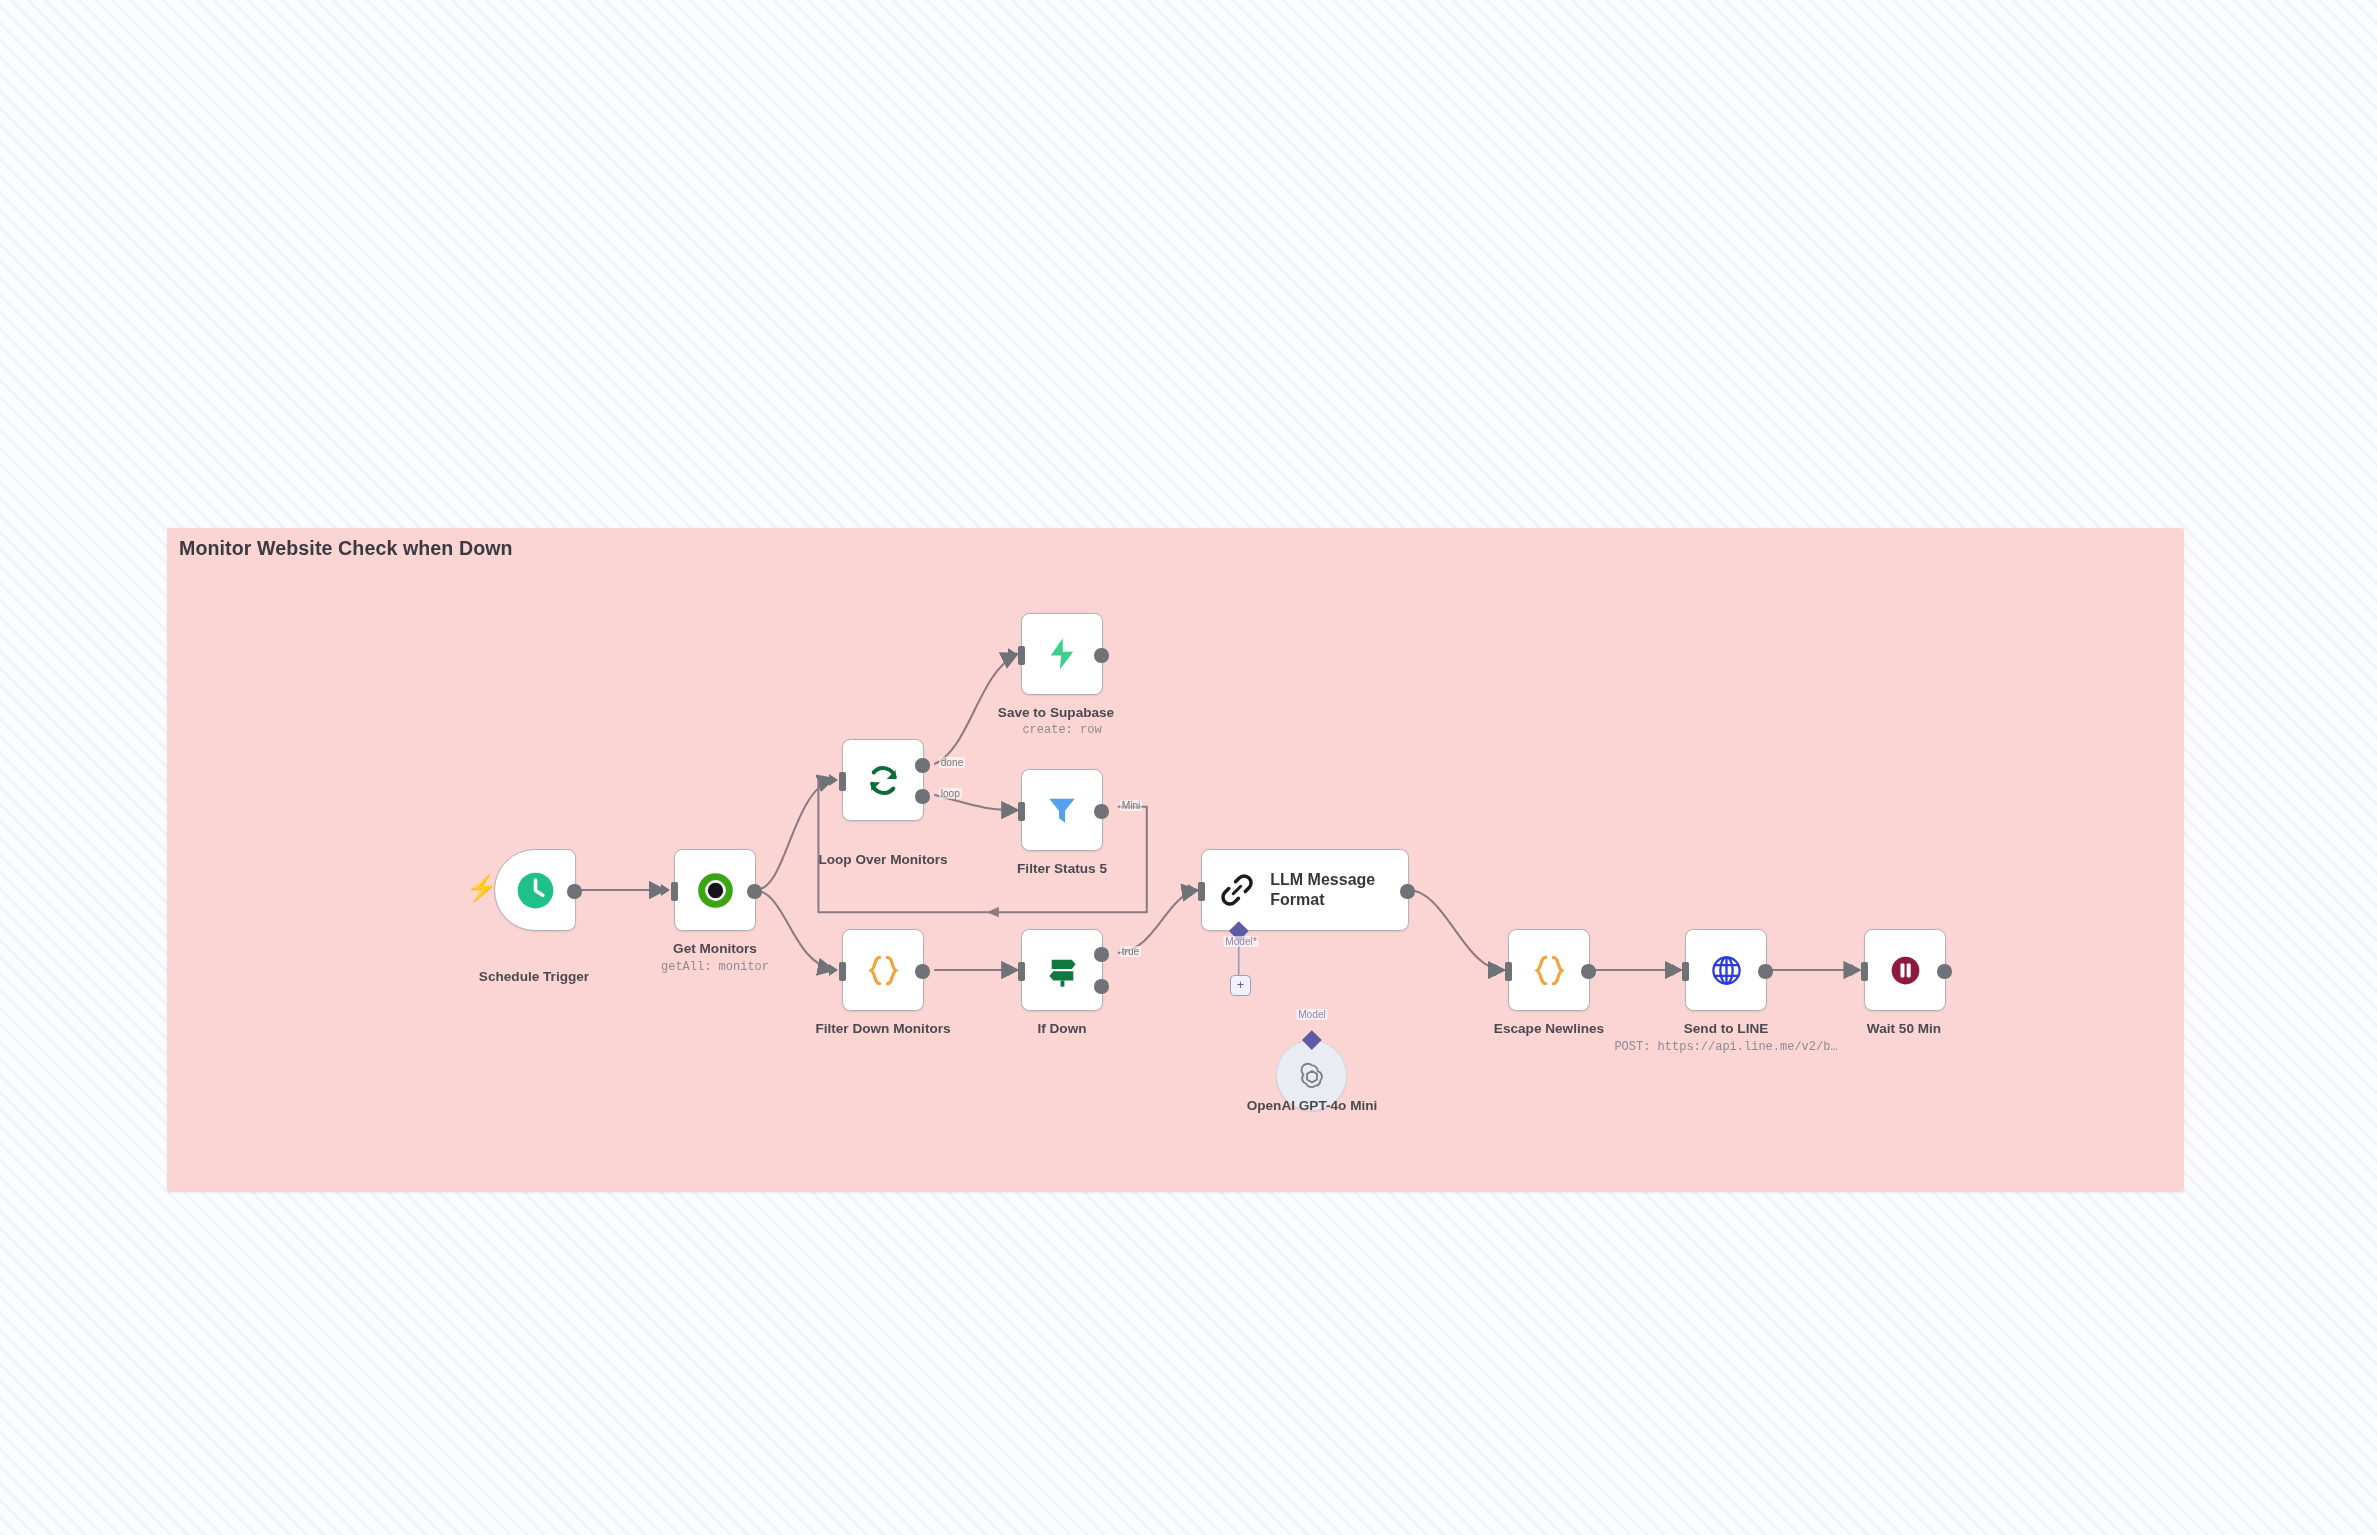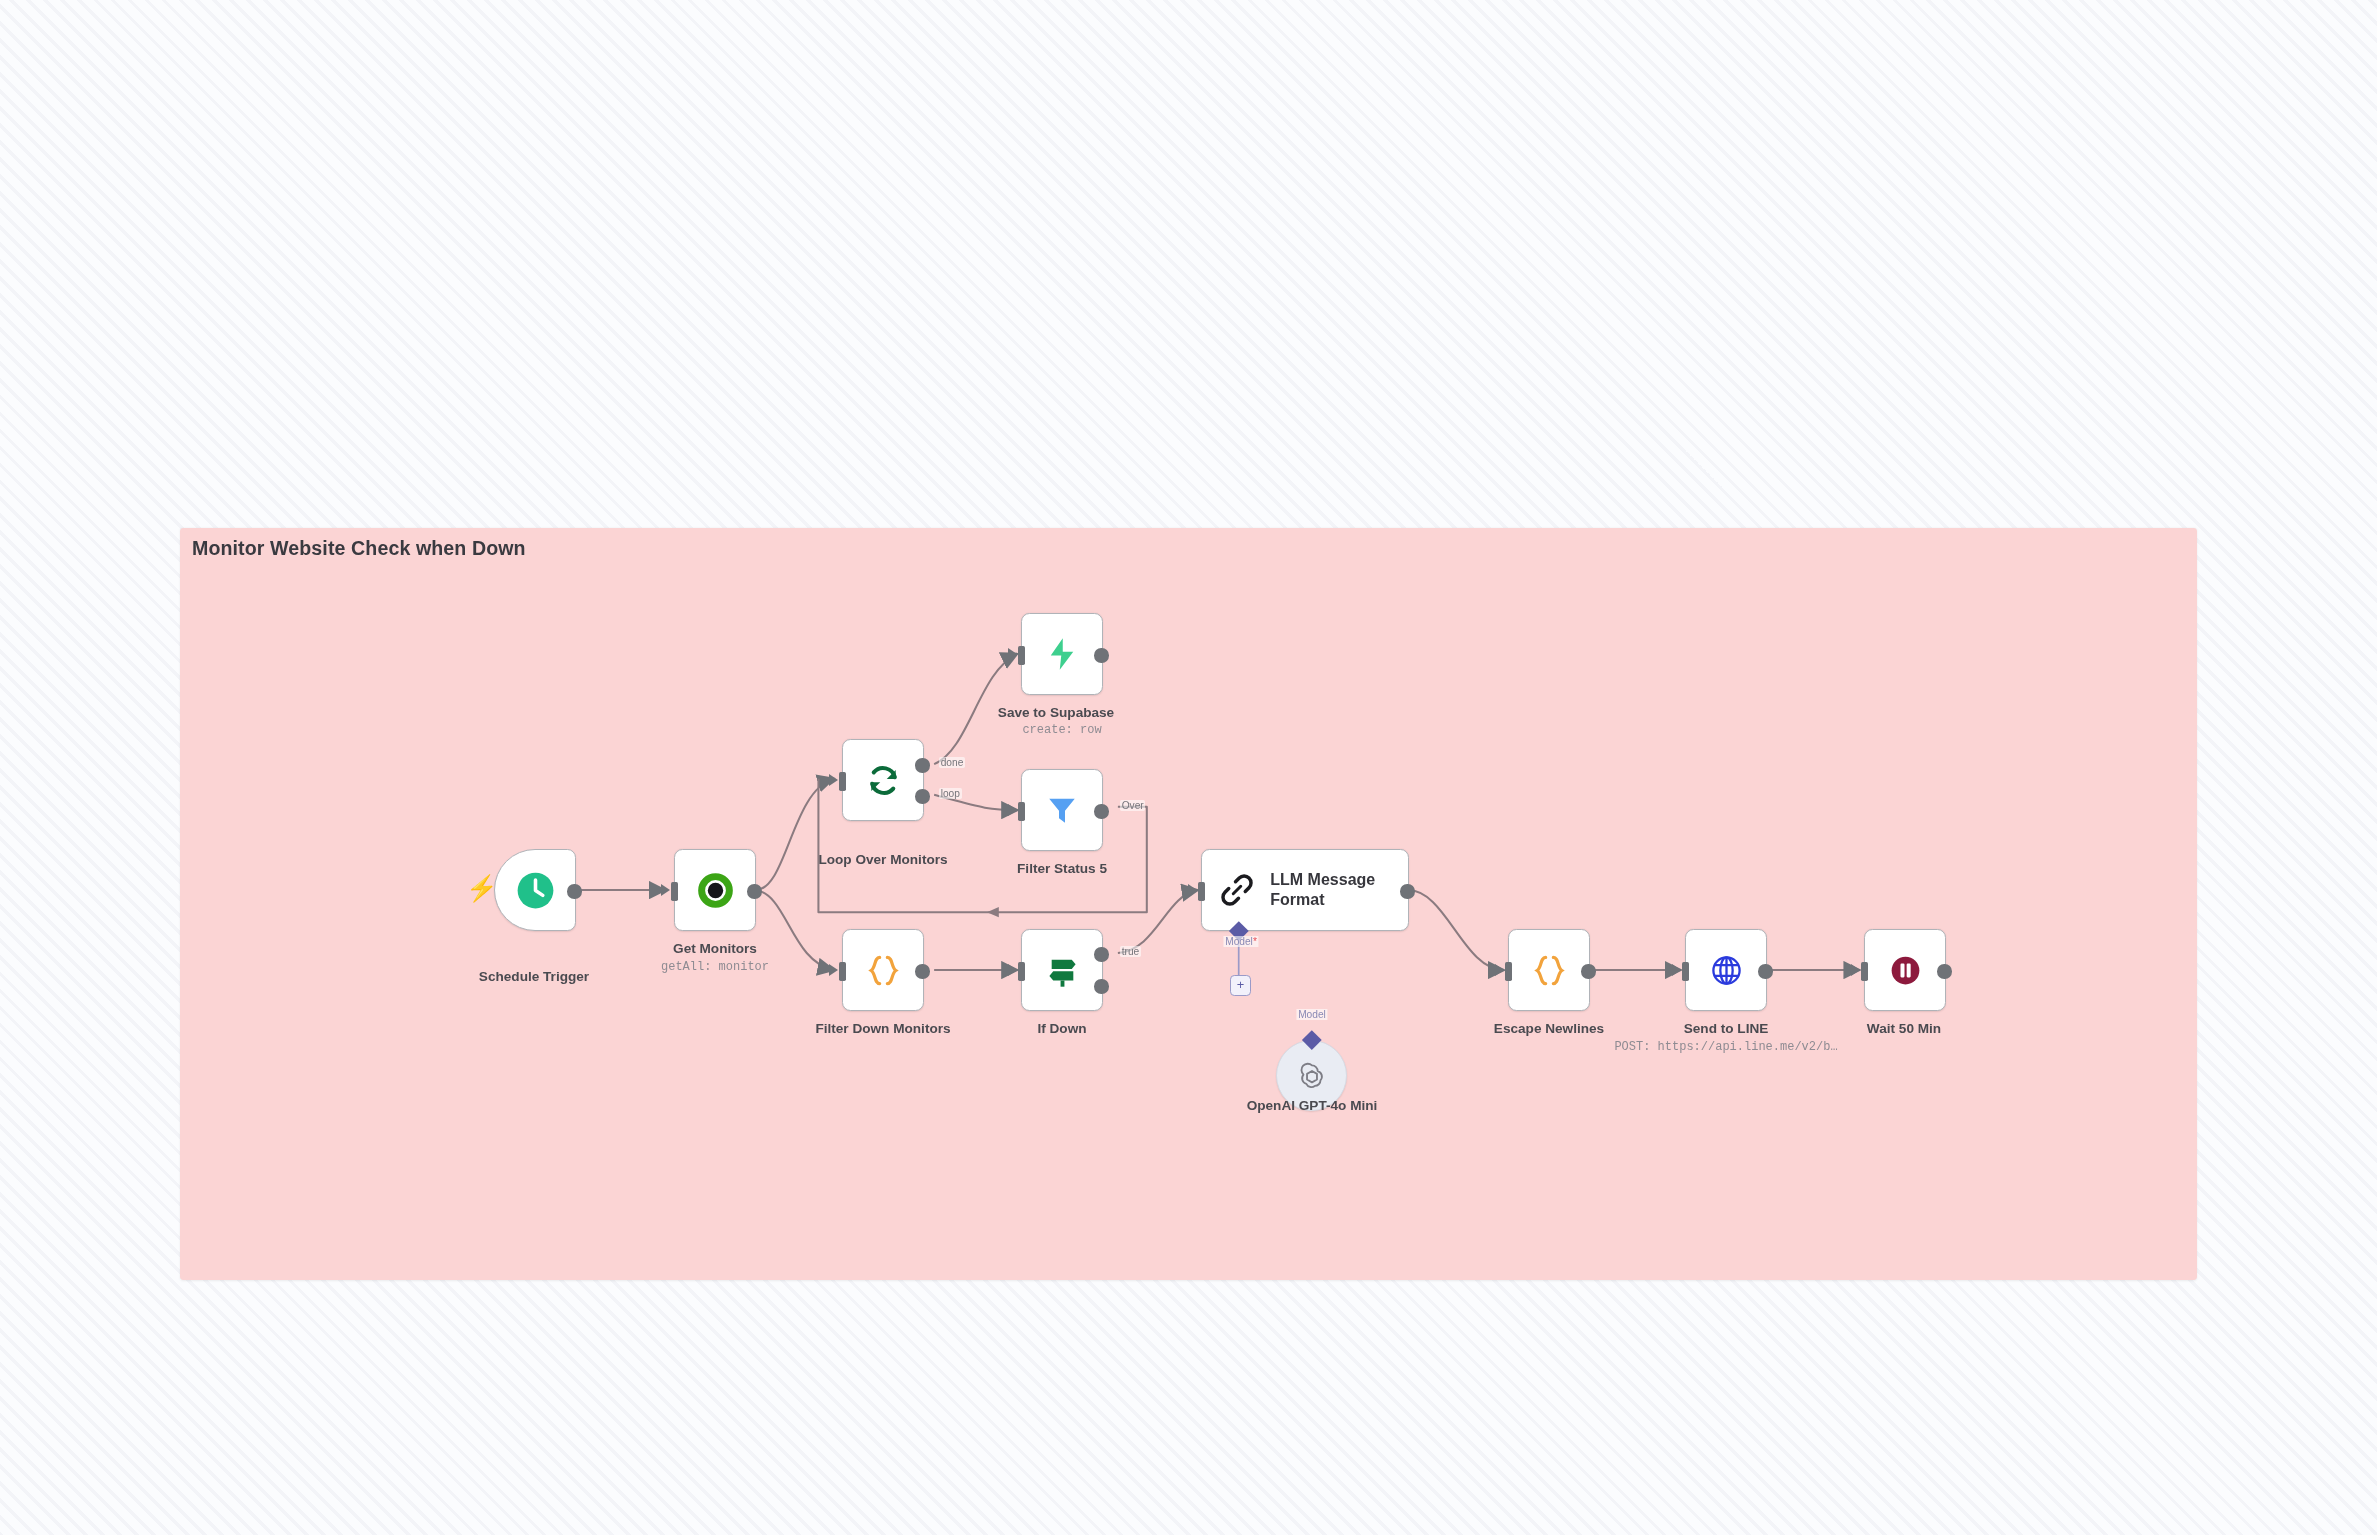--- a/index.html
+++ b/index.html
@@ -13,22 +13,22 @@
     background-image: repeating-linear-gradient(
       45deg,
       #f3f4f8 0px, #f3f4f8 3.4px,
       #fbfcfe 3.4px, #fbfcfe 12px
     );
   }
 
   
   #sticky-note {
     position: absolute;
-    left: 180px; top: 528px;
-    width: 2017px; height: 752px;
+    left: 167px; top: 528px;
+    width: 2017px; height: 664px;
     background: #fbd4d4;
     border-radius: 3.4px;
     box-shadow: 0 0.9px 2.6px rgba(0,0,0,.07);
   }
   #sticky-title {
     position: absolute;
     left: 12px; top: 8.5px;
     font-size: 19.6px;
     font-weight: bold;
     color: #3a3a40;
@@ -263,21 +263,21 @@
 
   <div class="node square" style="left:1021px; top:769px;">
     <span class="icon">
       <svg width="36" height="36" viewBox="0 0 48 48">
         <path d="M7 9 L41 9 L28 25 L28 41 L20 35 L20 25 z" fill="#56a0f2"></path>
       </svg>
     </span>
     <div class="port-in" style="left:-4.3px; top:31.5px;"></div>
     <div class="port" style="right:-6.8px; top:34px;"></div>
   </div>
-  <div class="port-label" style="left:1120px; top:800px;">Over</div>
+  <div class="port-label" style="left:1120px; top:800px;">Mini</div>
   <div class="node-caption" style="left:1062px; top:861px;">Filter Status 5</div>
 
   <div class="node square" style="left:842px; top:929px;">
     <span class="icon">
       <svg width="37" height="37" viewBox="0 0 48 48">
         <path d="M19 7 C12 7 14 20 8 24 C14 28 12 41 19 41" stroke="#f2a33c" stroke-width="4.2" fill="none" stroke-linecap="round"></path>
         <path d="M29 7 C36 7 34 20 40 24 C34 28 36 41 29 41" stroke="#f2a33c" stroke-width="4.2" fill="none" stroke-linecap="round"></path>
       </svg>
     </span>
     <div class="port-in" style="left:-4.3px; top:31.5px;"></div>

